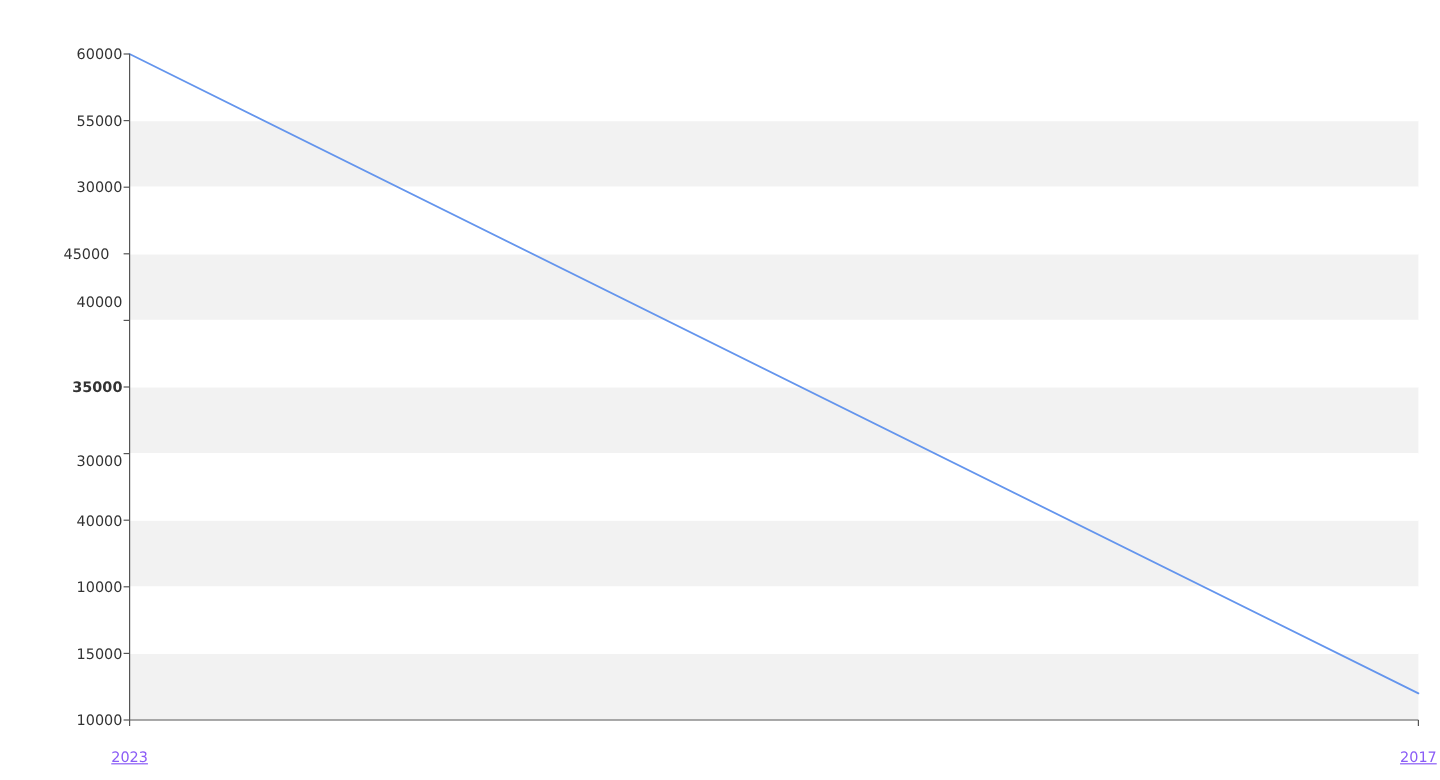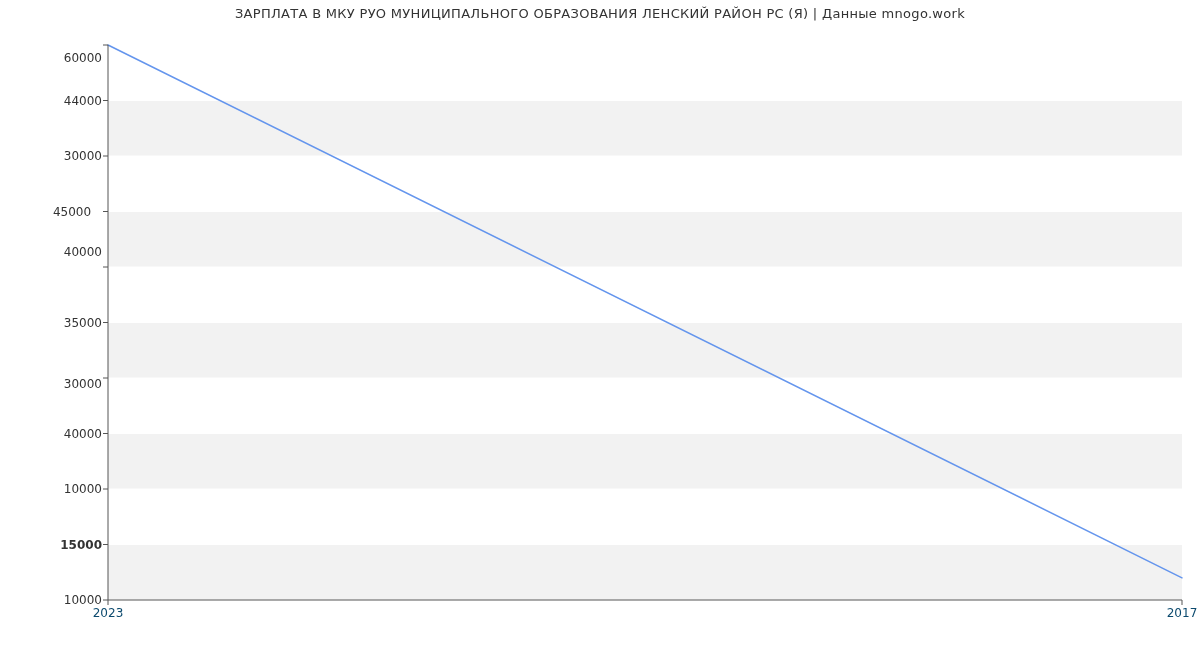--- a/index.html
+++ b/index.html
@@ -7,28 +7,27 @@
   .chart-root{position:relative;width:1200px;height:650px;}
   .title{position:absolute;top:6px;left:0;width:1200px;text-align:center;
     font-size:13px;letter-spacing:.3px;color:#333;}
   
   .plot{position:absolute;left:108px;top:45px;width:1074px;height:555px;}
   .plot svg{display:block;}
   
   .ytick{position:absolute;right:1098px;font-size:12px;color:#333;
     transform:translateY(-50%);text-align:right;width:60px;}
   
-  .xtick{position:absolute;top:606px;font-size:12px;color:#0c4a6e;
-    transform:translateX(-50%);}
+  .xtick{position:absolute;top:624px;font-size:12px;color:#8b5cf6;
+    transform:translateX(-50%);text-decoration:underline;}
 </style>
 </head>
 <body>
 
 <div class="chart-root">
-  <div class="title">ЗАРПЛАТА В МКУ РУО МУНИЦИПАЛЬНОГО ОБРАЗОВАНИЯ ЛЕНСКИЙ РАЙОН РС (Я) | Данные mnogo.work</div>
   <div class="plot">
     <svg id="plot-svg" width="1074" height="555" viewBox="0 0 1074 555" overflow="visible">
         <rect x="0" y="499.5" width="1074" height="55.5" fill="#f2f2f2"></rect>
         <rect x="0" y="444" width="1074" height="55.5" fill="#ffffff"></rect>
         <rect x="0" y="388.5" width="1074" height="55.5" fill="#f2f2f2"></rect>
         <rect x="0" y="333" width="1074" height="55.5" fill="#ffffff"></rect>
         <rect x="0" y="277.5" width="1074" height="55.5" fill="#f2f2f2"></rect>
         <rect x="0" y="222" width="1074" height="55.5" fill="#ffffff"></rect>
         <rect x="0" y="166.5" width="1074" height="55.5" fill="#f2f2f2"></rect>
         <rect x="0" y="111" width="1074" height="55.5" fill="#ffffff"></rect>
@@ -58,28 +57,28 @@
         <line x1="-5" x2="0" y1="166.5" y2="166.5" stroke="#555555" stroke-width="1"></line>
         <line x1="-5" x2="0" y1="111" y2="111" stroke="#555555" stroke-width="1"></line>
         <line x1="-5" x2="0" y1="55.5" y2="55.5" stroke="#555555" stroke-width="1"></line>
         <line x1="-5" x2="0" y1="0" y2="0" stroke="#555555" stroke-width="1"></line>
         <line x1="0" x2="0" y1="555" y2="560" stroke="#555555" stroke-width="1"></line>
         <line x1="1074" x2="1074" y1="555" y2="560" stroke="#555555" stroke-width="1"></line>
       </svg>
   </div>
   <div id="ytick-layer">
       <div class="ytick" style="top: 600px;">10000</div>
-      <div class="ytick" style="top: 544.5px; font-weight: bold;">15000</div>
+      <div class="ytick" style="top: 544.5px;">15000</div>
       <div class="ytick" style="top: 489px;">10000</div>
       <div class="ytick" style="top: 433.5px;">40000</div>
       <div class="ytick" style="top: 384px;">30000</div>
-      <div class="ytick" style="top: 322.5px;">35000</div>
+      <div class="ytick" style="top: 322.5px; font-weight: bold;">35000</div>
       <div class="ytick" style="top: 252px;">40000</div>
       <div class="ytick" style="top: 211.5px; text-align: center;">45000</div>
       <div class="ytick" style="top: 156px;">30000</div>
-      <div class="ytick" style="top: 100.5px;">44000</div>
-      <div class="ytick" style="top: 45px; margin-top: 13px;">60000</div>
+      <div class="ytick" style="top: 100.5px;">55000</div>
+      <div class="ytick" style="top: 45px;">60000</div>
     </div>
   <div id="xtick-layer">
       <div class="xtick" style="left: 108px;">2023</div>
       <div class="xtick" style="left: 1182px;">2017</div>
     </div>
 </div>
 
 </body></html>

